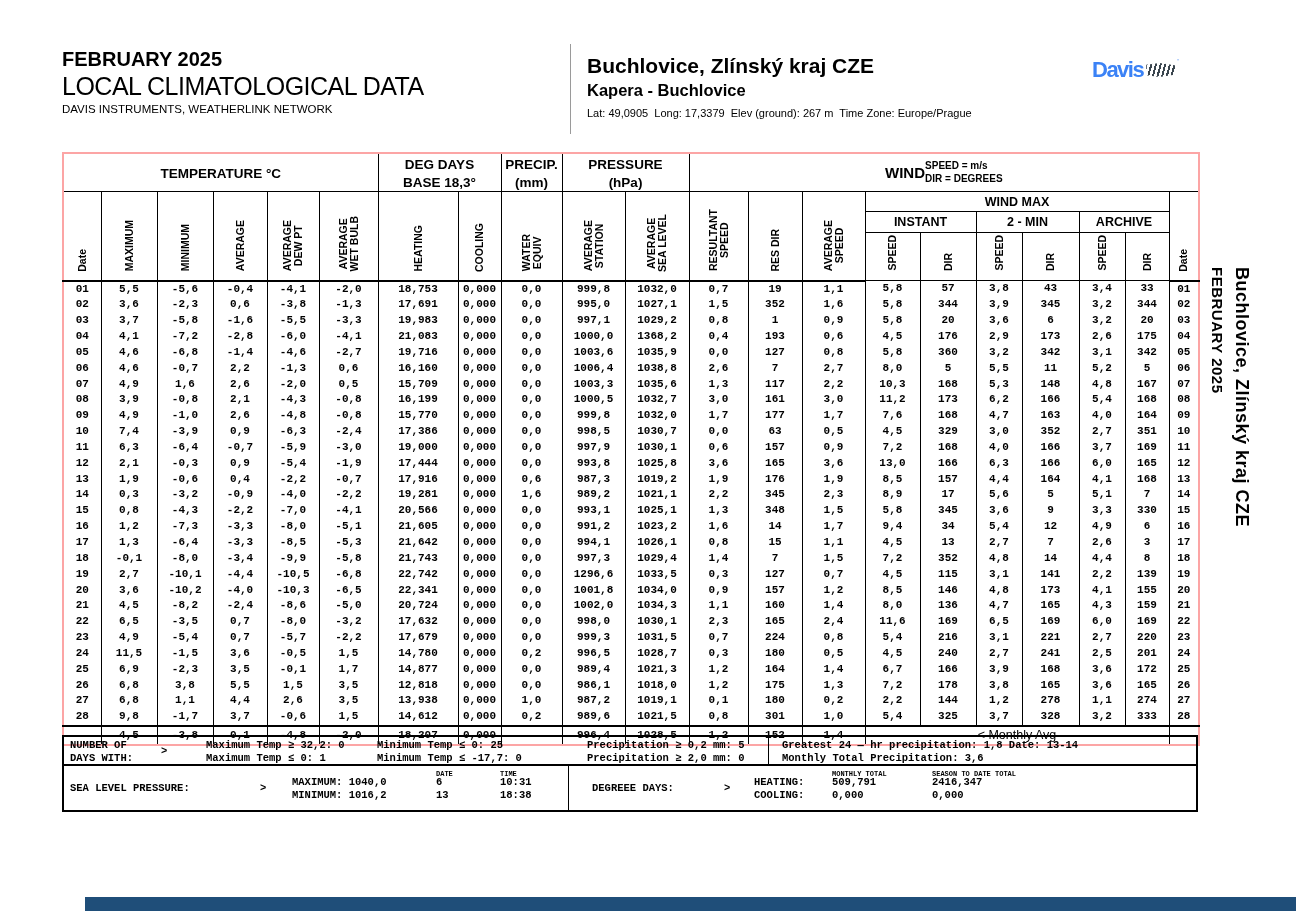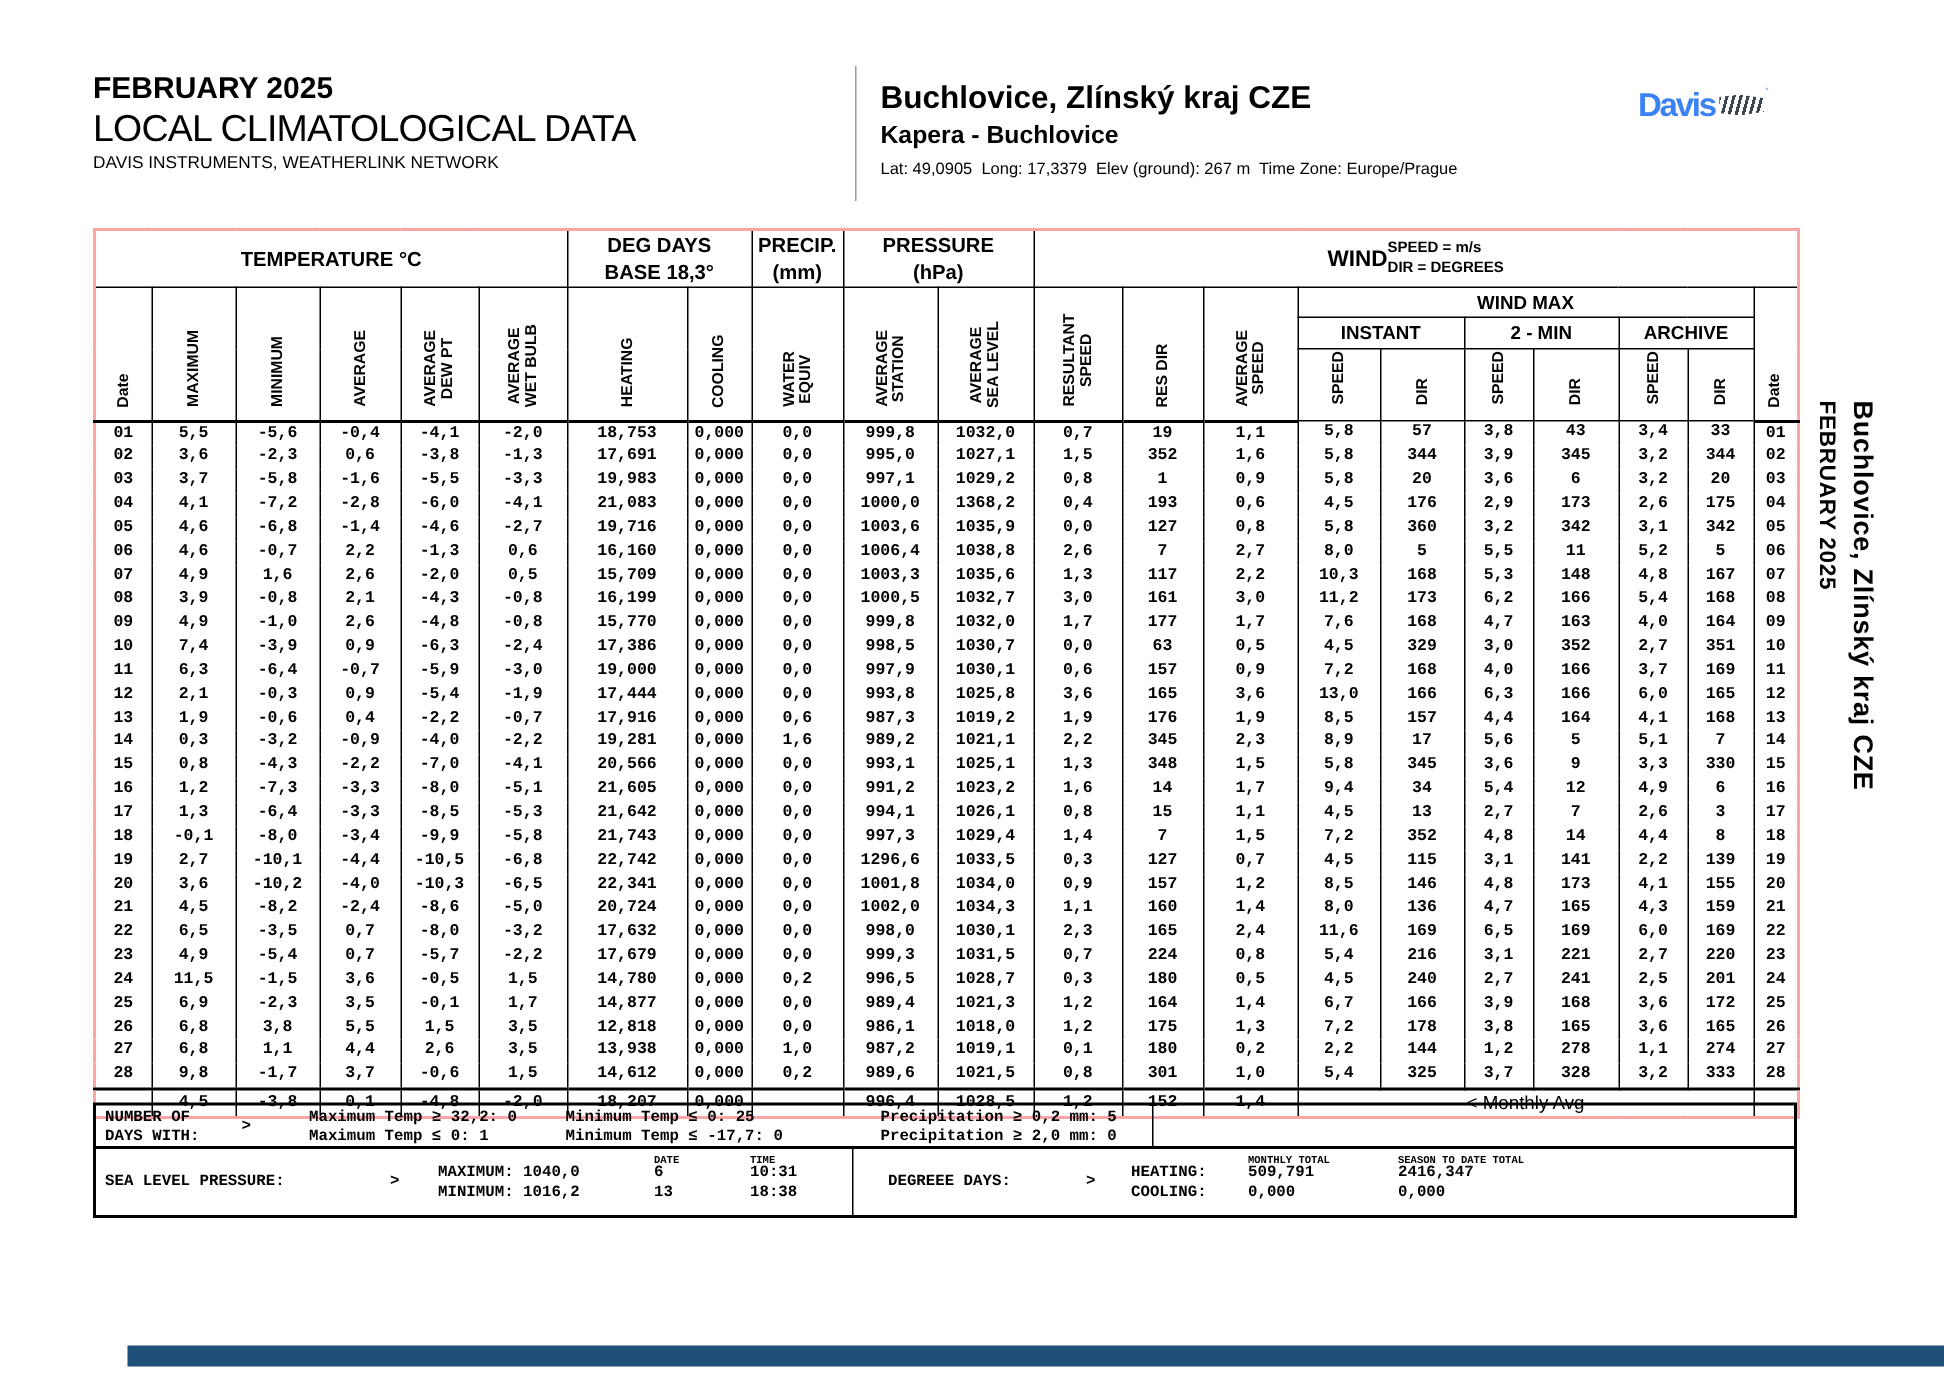--- a/index.html
+++ b/index.html
@@ -848,20 +848,24 @@
   </div>
   <div class="abs" style="left:313px; top:2px;">
     <div>Minimum Temp ≤ 0: 25</div>
     <div>Minimum Temp ≤ -17,7: 0</div>
   </div>
   <div class="abs" style="left:523px; top:2px;">
     <div>Precipitation ≥ 0,2 mm: 5</div>
     <div>Precipitation ≥ 2,0 mm: 0</div>
   </div>
   <div class="gdiv" style="left:704px;"></div>
+  <div class="abs" style="left:718px; top:2px;">
+    <div>Greatest 24 — hr precipitation: 1,8 Date: 13-14</div>
+    <div>Monthly Total Precipitation: 3,6</div>
+  </div>
 </div>
 
 <div id="box-press" class="box">
   <div class="abs" style="left:6px; top:16px;">SEA LEVEL PRESSURE:</div>
   <div class="abs" style="left:196px; top:16px;">&gt;</div>
   <div class="abs" style="left:228px; top:10px;">
     <div>MAXIMUM: 1040,0</div>
     <div>MINIMUM: 1016,2</div>
   </div>
   <div class="abs tiny" style="left:372px; top:4px;">DATE</div>

